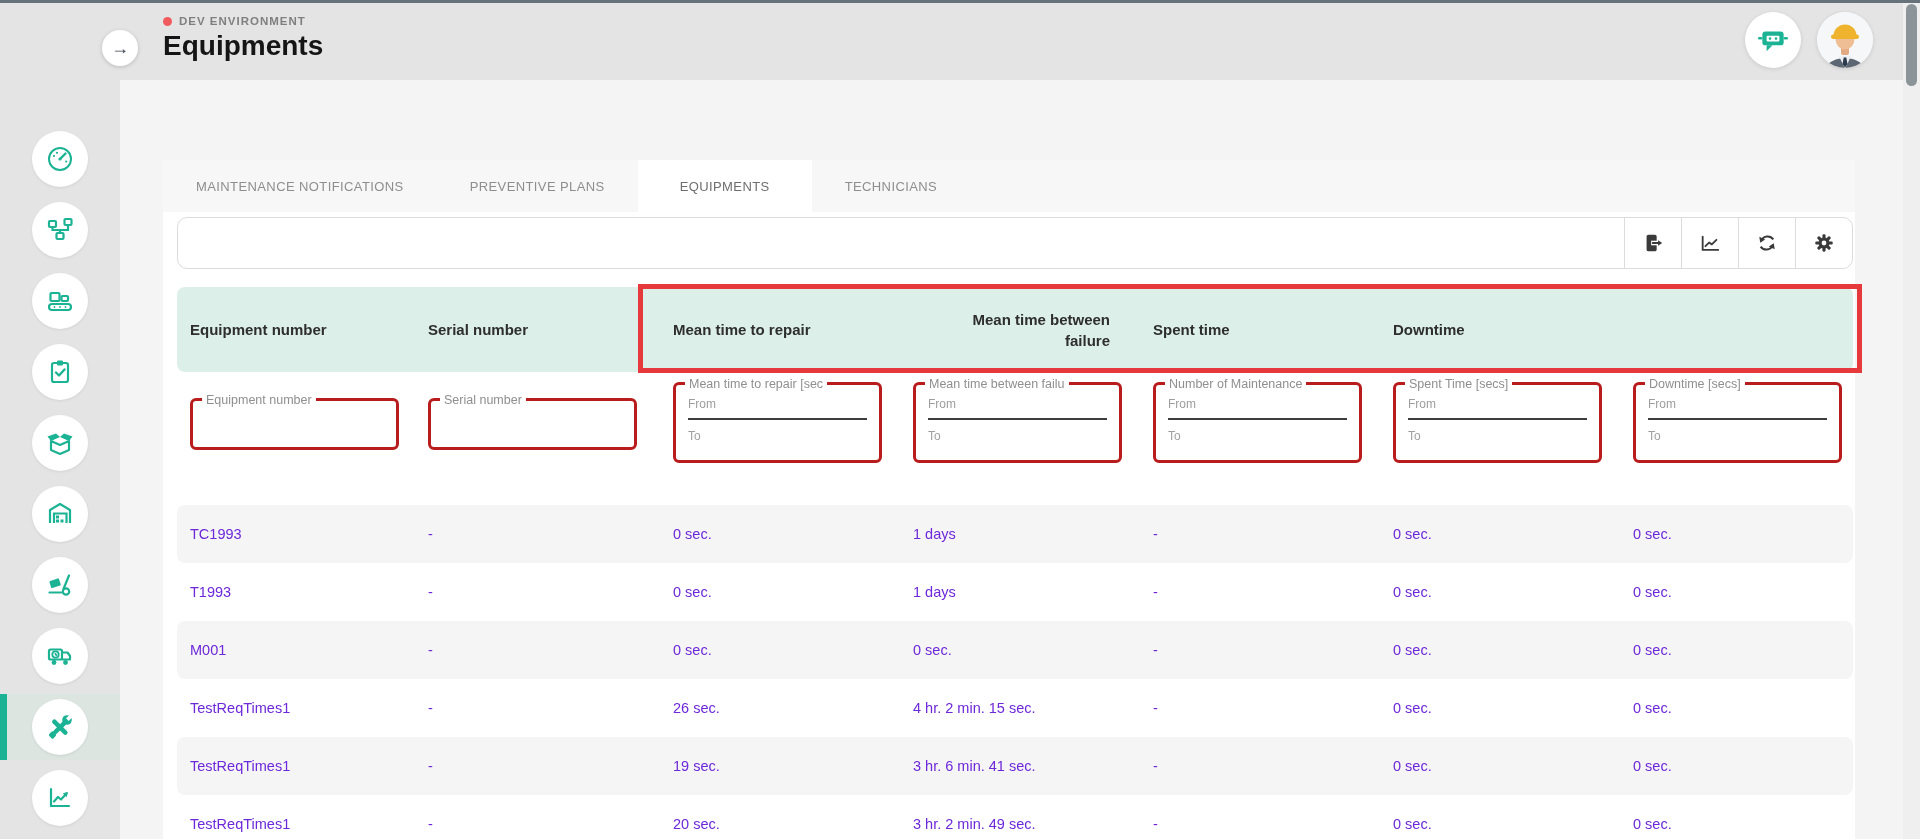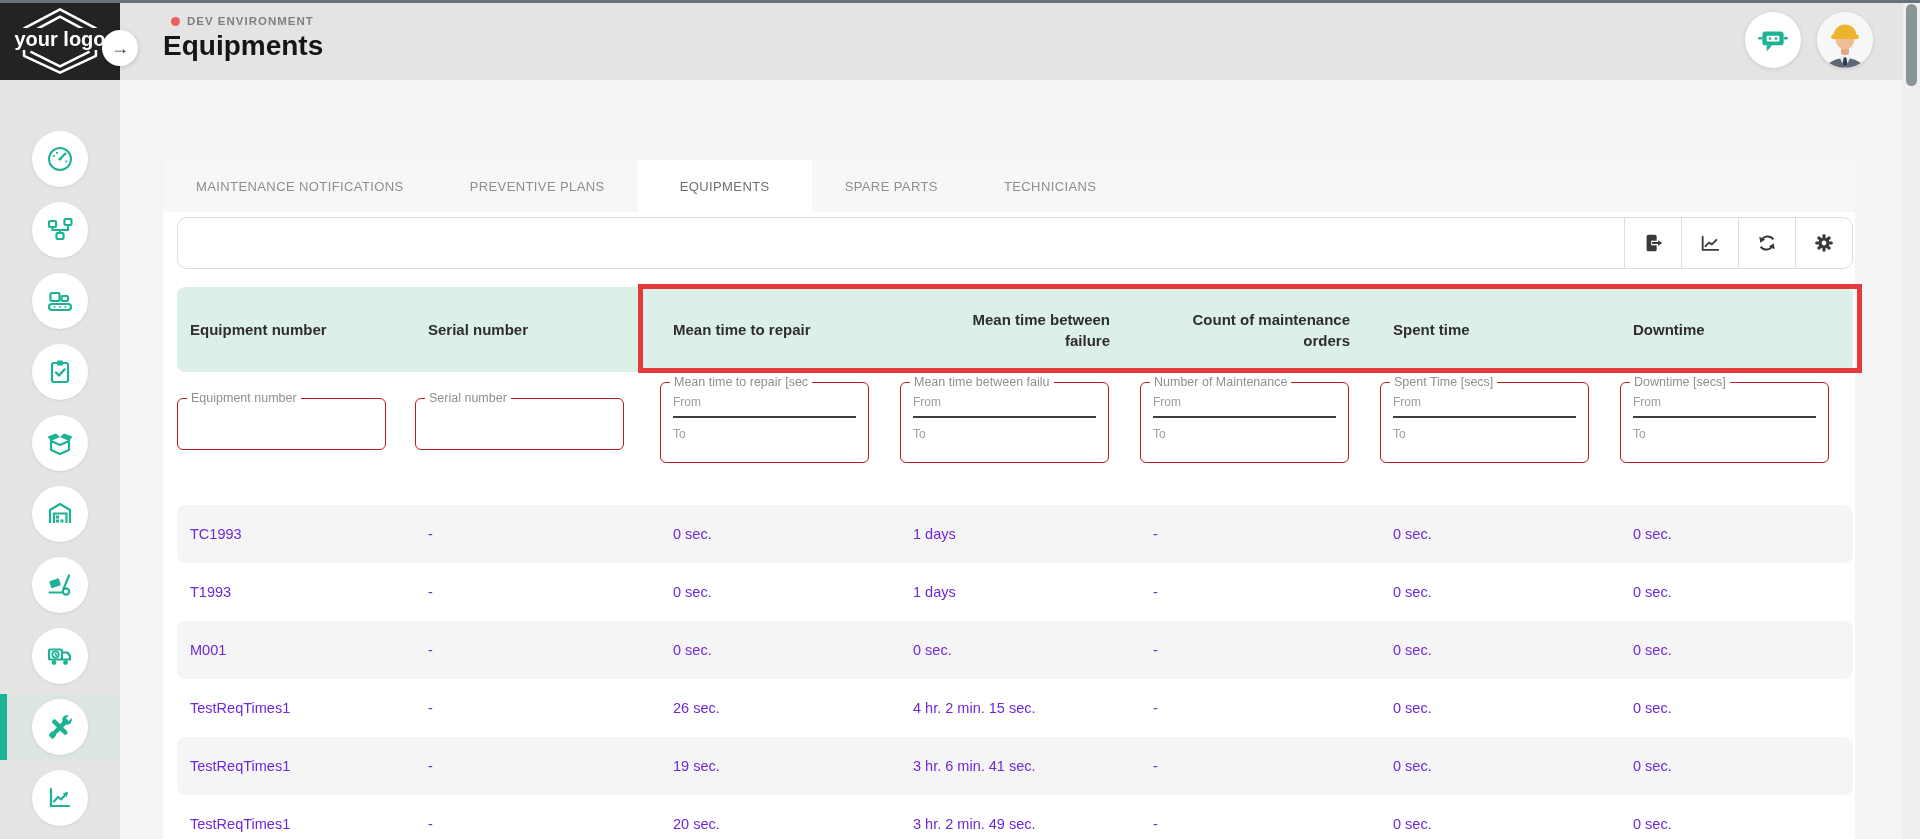--- a/index.html
+++ b/index.html
@@ -12,21 +12,21 @@
 
   
   .appbar { position:absolute; top:0; left:0; width:100%; height:80px; background:#e4e4e4; }
   .logo-box { position:absolute; left:0; top:0; width:120px; height:80px; background:#232323; overflow:hidden; }
   .logo-box svg { position:absolute; left:8px; top:4px; }
   .logo-text { position:absolute; left:0; top:28px; width:120px; text-align:center; font-size:20px; font-weight:bold; color:#fff; }
   .logo-text span { background:#232323; padding:0 2px; }
   .collapse-btn { position:absolute; left:102px; top:30px; width:36px; height:36px; border-radius:50%; background:#fff;
                   display:flex; align-items:center; justify-content:center; color:#3a434e; font-size:18px; font-weight:bold;
                   box-shadow:0 1px 4px rgba(0,0,0,.18); z-index:60; cursor:pointer; }
-  .env-row { position:absolute; left:163px; top:15px; display:flex; align-items:center; gap:7px;margin-left:8px; }
+  .env-row { position:absolute; left:163px; top:15px; display:flex; align-items:center; gap:7px; }
   .env-dot { width:9px; height:9px; border-radius:50%; background:#f15b5d; }
   .env-label { font-size:11.5px; font-weight:bold; letter-spacing:1px; color:#7f7f7f; }
   .page-title { position:absolute; left:163px; top:30px; font-size:28px; font-weight:bold; color:#151515; }
   .appbar-btn { position:absolute; top:12px; width:56px; height:56px; border-radius:50%; background:#fff;
                 display:flex; align-items:center; justify-content:center; box-shadow:0 1px 4px rgba(0,0,0,.12);
                 cursor:pointer; overflow:hidden; }
   .chat-btn { right:119px; }
   .avatar-btn { right:47px; background:#f6f7f8; }
 
   
@@ -52,21 +52,21 @@
   .toolbar-actions { display:flex; height:100%; }
   .tool-btn { width:57px; height:100%; border-left:1px solid #dcdcdc; display:flex; align-items:center; justify-content:center; cursor:pointer; }
 
   .grid7 { display:grid; grid-template-columns:238px 245px 240px 240px 240px 240px minmax(0,1fr); }
 
   .thead { margin-top:18px; height:85px; background:#ddefe9; border-radius:8px; align-items:center; }
   .th { padding-left:13px; font-size:15px; font-weight:bold; color:#2e2e2e; line-height:1.4; }
   .th.center { text-align:right; padding:0 30px; }
 
   .filters { margin-top:10px; height:81px; align-items:start; }
-  .fbox { position:relative; width:209px; border:1px solid #b91c1c; border-radius:6px; background:#fff; }
+  .fbox { position:relative; margin-left:13px; width:209px; border:3px solid #b91c1c; border-radius:6px; background:#fff; }
   .fbox.single { height:52px; margin-top:16px; }
   .fbox.range { height:81px; padding:9px 12px 0; }
   .flabel { position:absolute; top:-8px; left:9px; max-width:178px; background:#fff; padding:0 4px;
             font-size:12.5px; color:#8f8f8f; white-space:nowrap; overflow:hidden; }
   .finput { border:0; outline:0; width:100%; background:transparent; font-family:"Liberation Sans", sans-serif;
             font-size:12px; color:#555; height:20px; }
   .finput::placeholder { color:#9e9e9e; opacity:1; }
   .fbox.single .finput { height:100%; padding:0 12px; }
   .fdivider { height:2px; background:#3e3e3e; margin:4px 0 6px; }
 
@@ -82,28 +82,20 @@
   .scroll-track { position:absolute; right:0; top:0; width:17px; height:100%; background:#efefef; z-index:55; }
   .scroll-thumb { position:absolute; right:3px; top:4px; width:11px; height:82px; background:#8a9499; border-radius:6px; cursor:pointer; }
 </style>
 </head>
 <body>
 
 <div class="page">
   <div class="top-edge"></div>
 
   <header class="appbar">
-    <div class="logo-box">
-      <svg width="104" height="74" viewBox="0 0 96 70">
-        <path d="M48 5 L82 23 V49 L48 65 L14 49 V23 Z" fill="none" stroke="#fff" stroke-width="2.4" stroke-linejoin="round"></path>
-        <path d="M20 27 L48 12 L76 27" fill="none" stroke="#fff" stroke-width="2.4" stroke-linejoin="round"></path>
-        <path d="M20 45 L48 59 L76 45" fill="none" stroke="#fff" stroke-width="2.4" stroke-linejoin="round"></path>
-      </svg>
-      <div class="logo-text"><span>your logo</span></div>
-    </div>
     <div class="collapse-btn">
       <span>→</span>
     </div>
     <div class="env-row">
       <span class="env-dot"></span>
       <span class="env-label">DEV ENVIRONMENT</span>
     </div>
     <h1 class="page-title">Equipments</h1>
 
     <div class="appbar-btn chat-btn">
@@ -238,21 +230,20 @@
         </svg>
       </div>
     </div>
   </nav>
 
   <main class="main">
     <div class="tabs">
       <div class="tab">MAINTENANCE NOTIFICATIONS</div>
       <div class="tab">PREVENTIVE PLANS</div>
       <div class="tab active">EQUIPMENTS</div>
-      <div class="tab">SPARE PARTS</div>
       <div class="tab">TECHNICIANS</div>
     </div>
 
     <div class="card" style="position:absolute;">
 
       <div class="toolbar">
         <input class="toolbar-search" type="text" value="" style="">
         <div class="toolbar-actions">
           <div class="tool-btn">
             <svg width="22" height="22" viewBox="0 0 24 24">
@@ -289,21 +280,20 @@
             </svg>
           </div>
         </div>
       </div>
 
       <div class="thead grid7">
         <div class="th">Equipment number</div>
         <div class="th">Serial number</div>
         <div class="th">Mean time to repair</div>
         <div class="th center">Mean time between failure</div>
-        <div class="th center">Count of maintenance orders</div>
         <div class="th">Spent time</div>
         <div class="th">Downtime</div>
       </div>
 
       <div class="red-annotation"></div>
 
       <div class="filters grid7">
         <div>
           <div class="fbox single">
             <span class="flabel">Equipment number</span>

